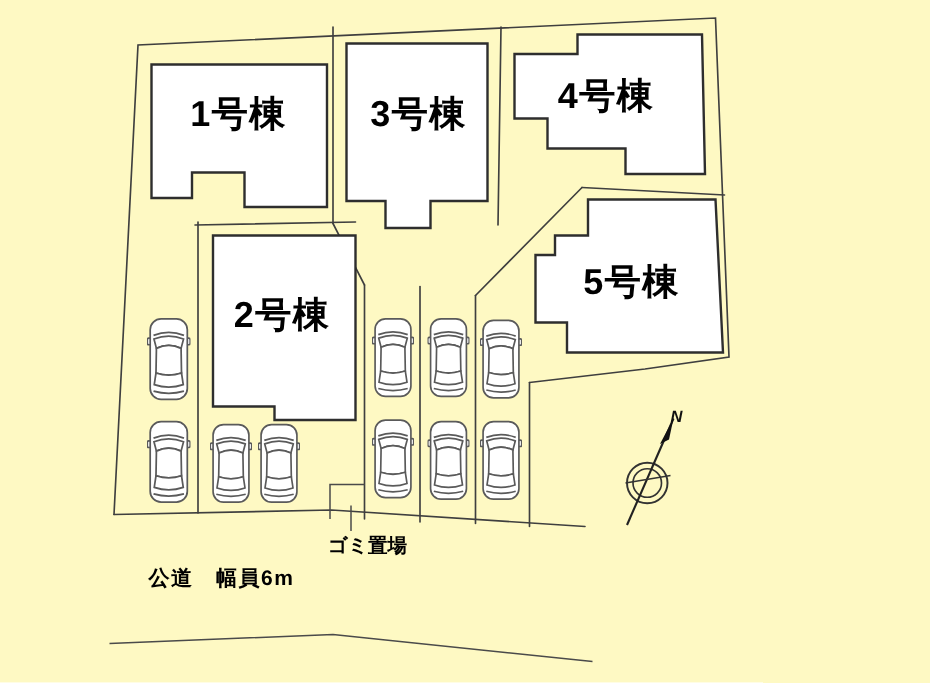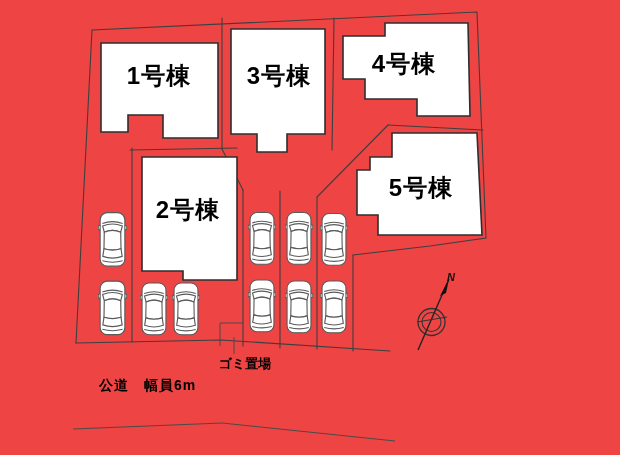--- a/index.html
+++ b/index.html
@@ -1,16 +1,16 @@
 <!DOCTYPE html>
 <html><head>
 <meta charset="utf-8">
 <style>
   html,body{margin:0;padding:0;background:#fff;}
-  .stage{position:relative;width:620px;height:455px;background:#ef4444;overflow:hidden;
+  .stage{position:relative;width:620px;height:455px;background:#fef9c3;overflow:hidden;
          font-family:"Liberation Sans","DejaVu Sans",sans-serif;}
   svg{display:block}
   .bld{fill:#ffffff;stroke:#2e2e2e;stroke-width:1.6;stroke-linejoin:miter;}
   .lot{fill:none;stroke:#3f3f3f;stroke-width:1.1;stroke-linecap:round;}
   .thin{fill:none;stroke:#4a4a4a;stroke-width:1;}
   .bld-label{font-weight:bold;font-size:24px;fill:#000;letter-spacing:1px;}
   .small-label{font-weight:bold;font-size:13px;fill:#000;}
   .road-label{font-weight:bold;font-size:14px;fill:#000;letter-spacing:1px;}
   .north{font-weight:bold;font-style:italic;font-size:11px;fill:#111;}
   .car{stroke:#5a5a5a;stroke-width:1.2;fill:#ffffff;}

